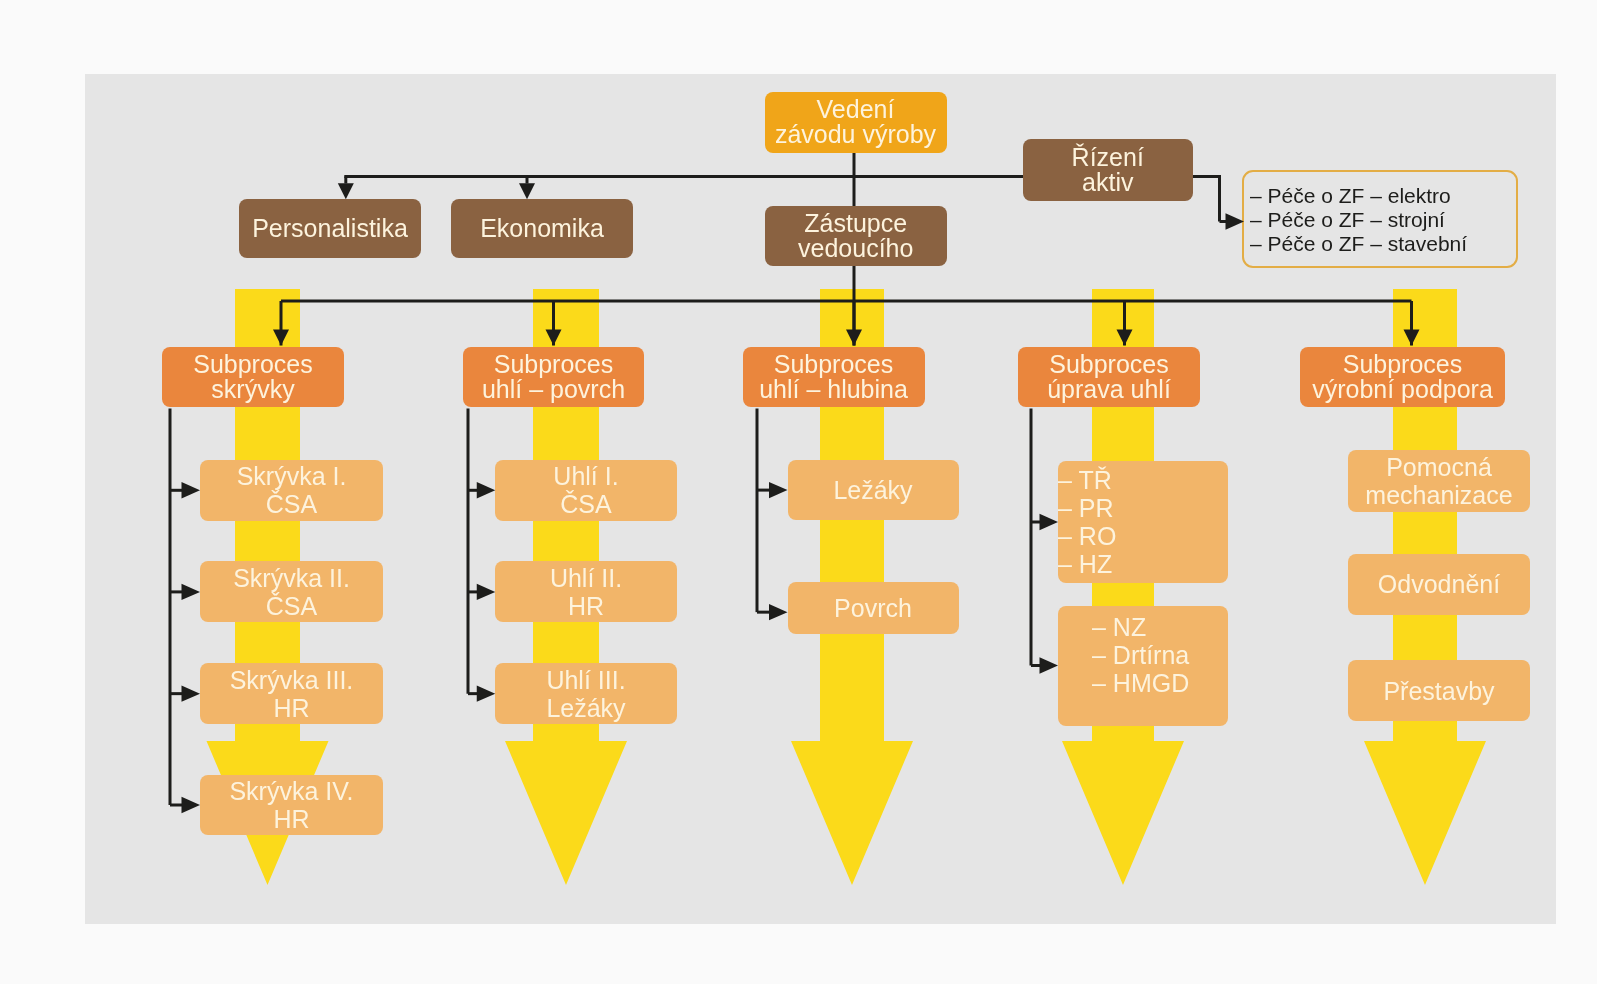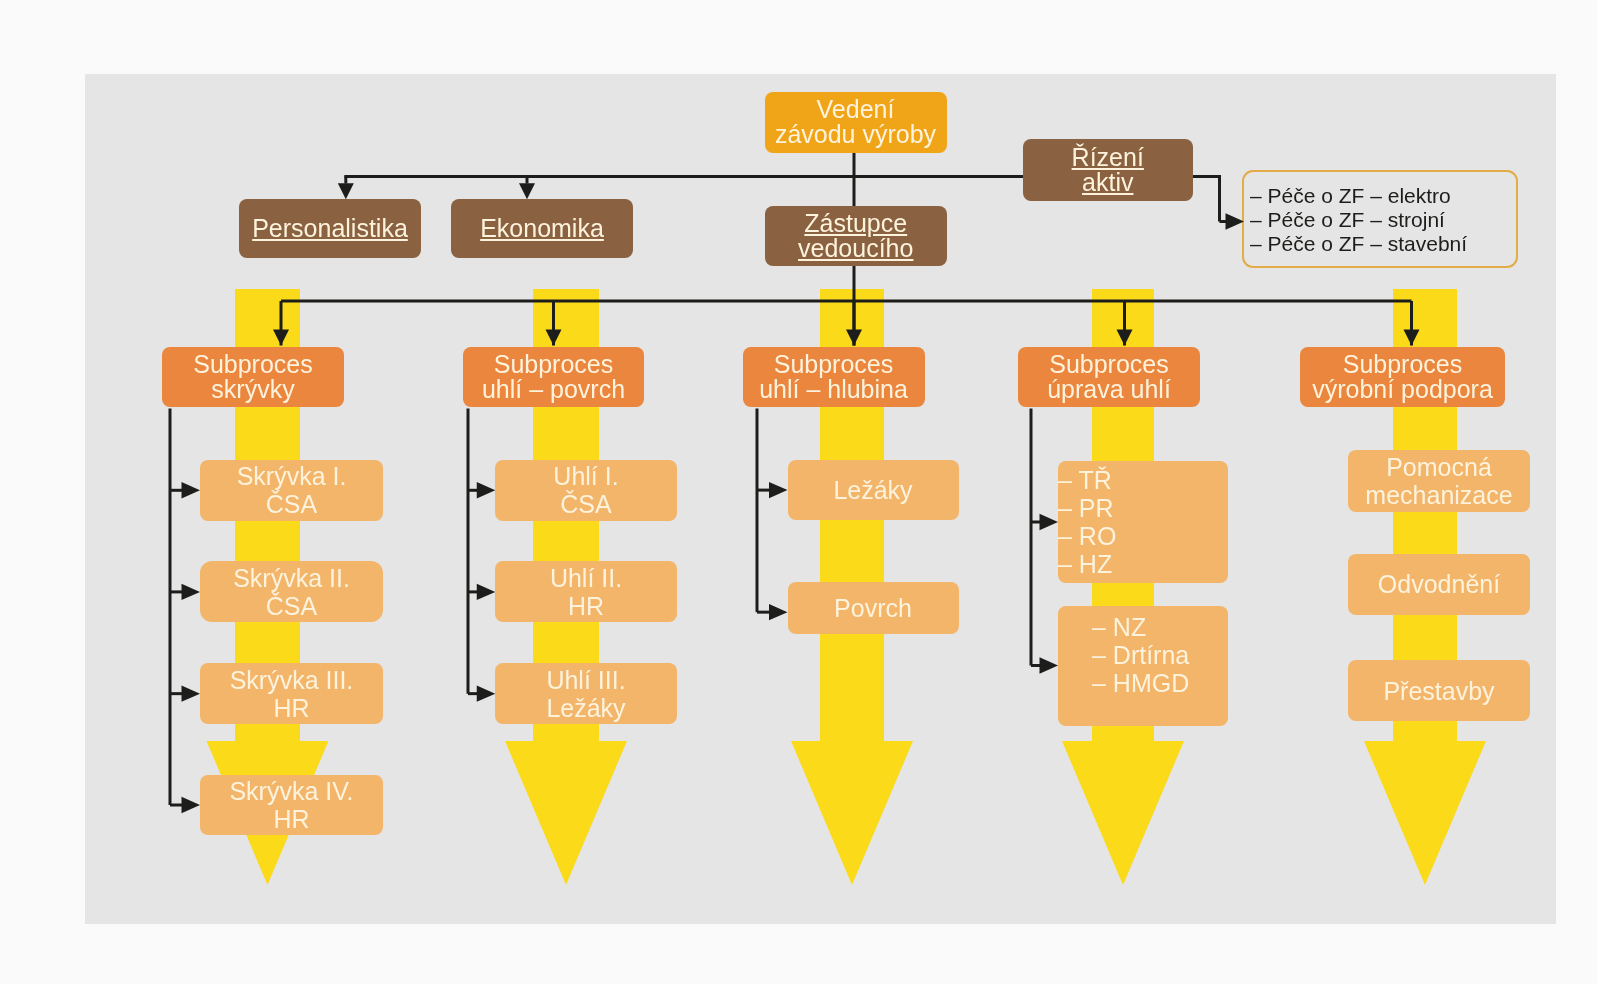--- a/index.html
+++ b/index.html
@@ -6,21 +6,21 @@
   html,body{margin:0;padding:0;background:#fafafa;}
   body{width:1597px;height:984px;overflow:hidden;
        font-family:"Liberation Sans",sans-serif;-webkit-font-smoothing:antialiased;}
   #stage{position:relative;width:1597px;height:984px;}
   #panel{position:absolute;left:85px;top:74px;width:1471px;height:850px;background:var(--panel,#e5e5e5);}
   svg.layer{position:absolute;left:0;top:0;width:1597px;height:984px;overflow:visible;}
   .nodebox{position:absolute;border-radius:8px;box-sizing:border-box;
            display:flex;align-items:center;justify-content:center;text-align:center;
            color:var(--nodetext,#fdf3dd);line-height:25px;font-size:25px;}
   .nodebox.top{background:var(--top,#f0a519);}
-  .nodebox.brown{background:var(--staff,#8a6241);text-decoration:underline;}
+  .nodebox.brown{background:var(--staff,#8a6241);}
   .nodebox.proc{background:var(--proc,#ea863d);}
   .nodebox.sub{background:var(--act,#f2b569);line-height:28px;}
   .nodebox.sub.left{justify-content:flex-start;text-align:left;}
   .listbox{position:absolute;border:2.8px solid var(--listborder,#e3ad45);border-radius:11px;
            box-sizing:border-box;color:var(--listtext,#1d1d1b);font-size:21px;line-height:24px;
            padding:12px 0 0 6px;white-space:nowrap;}
 </style>
 </head>
 <body style="background: rgb(250, 250, 250);">
 
@@ -38,21 +38,21 @@
         <div>– Péče o ZF – elektro</div>
         <div>– Péče o ZF – strojní</div>
         <div>– Péče o ZF – stavební</div>
       </div>
       <div class="nodebox proc" style="left: 162px; top: 347px; width: 182px; height: 60px;">
         <span>Subproces<br>skrývky</span>
       </div>
       <div class="nodebox sub" style="left: 200px; top: 459.8px; width: 183px; height: 61px;">
         <span>Skrývka I.<br>ČSA</span>
       </div>
-      <div class="nodebox sub" style="left: 200px; top: 561.4px; width: 183px; height: 61px; border-radius: 12px;">
+      <div class="nodebox sub" style="left: 200px; top: 561.4px; width: 183px; height: 61px;">
         <span>Skrývka II.<br>ČSA</span>
       </div>
       <div class="nodebox sub" style="left: 200px; top: 663.4px; width: 183px; height: 60.5px;">
         <span>Skrývka III.<br>HR</span>
       </div>
       <div class="nodebox sub" style="left: 200px; top: 775.2px; width: 183px; height: 59.6px;">
         <span>Skrývka IV.<br>HR</span>
       </div>
       <div class="nodebox proc" style="left: 463px; top: 347px; width: 181px; height: 60px;">
         <span>Subproces<br>uhlí – povrch</span>

